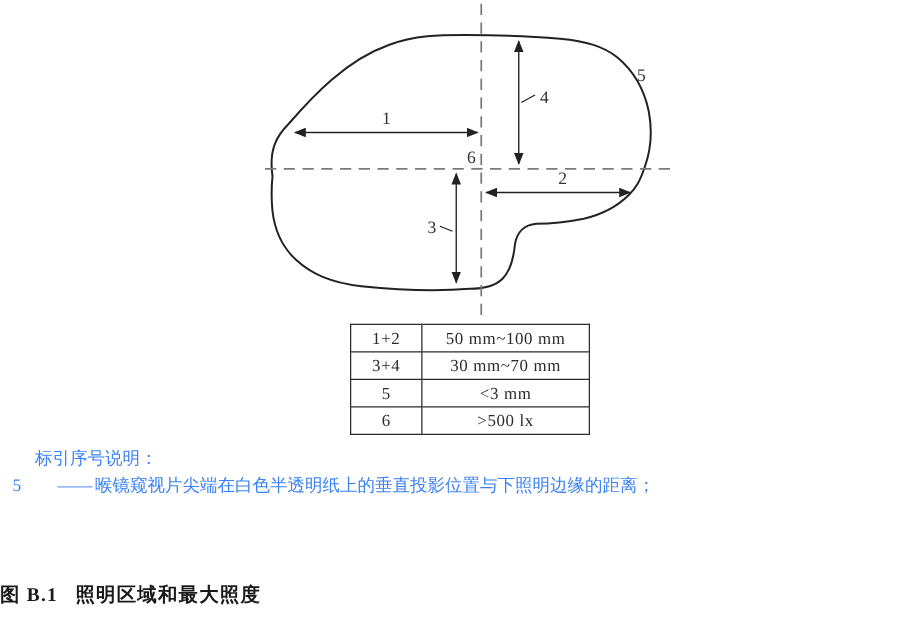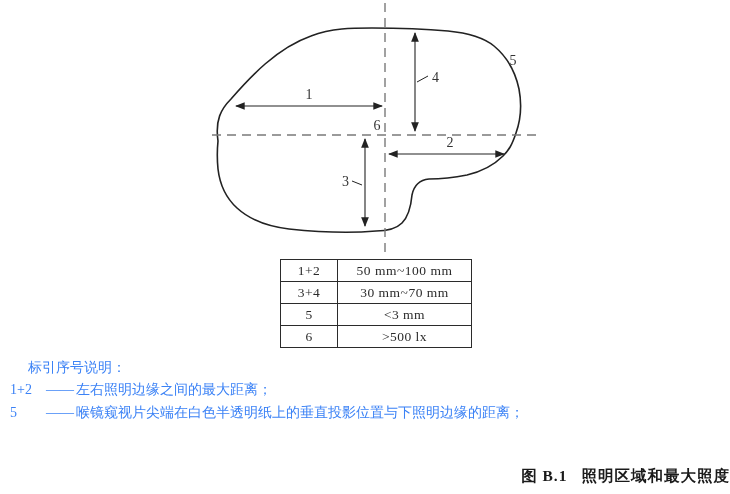--- a/index.html
+++ b/index.html
@@ -47,21 +47,21 @@
     white-space: nowrap;
   }
   .legend-heading { padding-left: 18px; }
   .legend-key { display: inline-block; width: 36px; }
   .legend-dash { display: inline-block; margin-right: 2px; }
   .figure-caption {
     position: absolute;
     left: 0;
     top: 466px;
     width: 730px;
-    text-align: right;
+    text-align: left;
     font-weight: bold;
     font-size: 15.5px;
     color: #1a1a1a;
     letter-spacing: 1px;
   }
   .caption-prefix { margin-right: 14px; }
 </style>
 </head>
 <body>
 
@@ -129,23 +129,20 @@
       <tr>
         <td class="key-col">6</td>
         <td class="val-col">&gt;500 lx</td>
       </tr>
     </tbody>
   </table>
 
   <div class="legend">
     <div class="legend-heading">标引序号说明：</div>
     <div class="legend-line">
-      <span class="legend-key">1+2</span><span class="legend-dash">——</span><span>左右照明边缘之间的最大距离；</span>
-    </div>
-    <div class="legend-line">
       <span class="legend-key">5</span><span class="legend-dash">——</span><span>喉镜窥视片尖端在白色半透明纸上的垂直投影位置与下照明边缘的距离；</span>
     </div>
   </div>
 
   <div class="figure-caption">
     <span class="caption-prefix">图 B.1</span><span>照明区域和最大照度</span>
   </div>
 
 </div>
 

